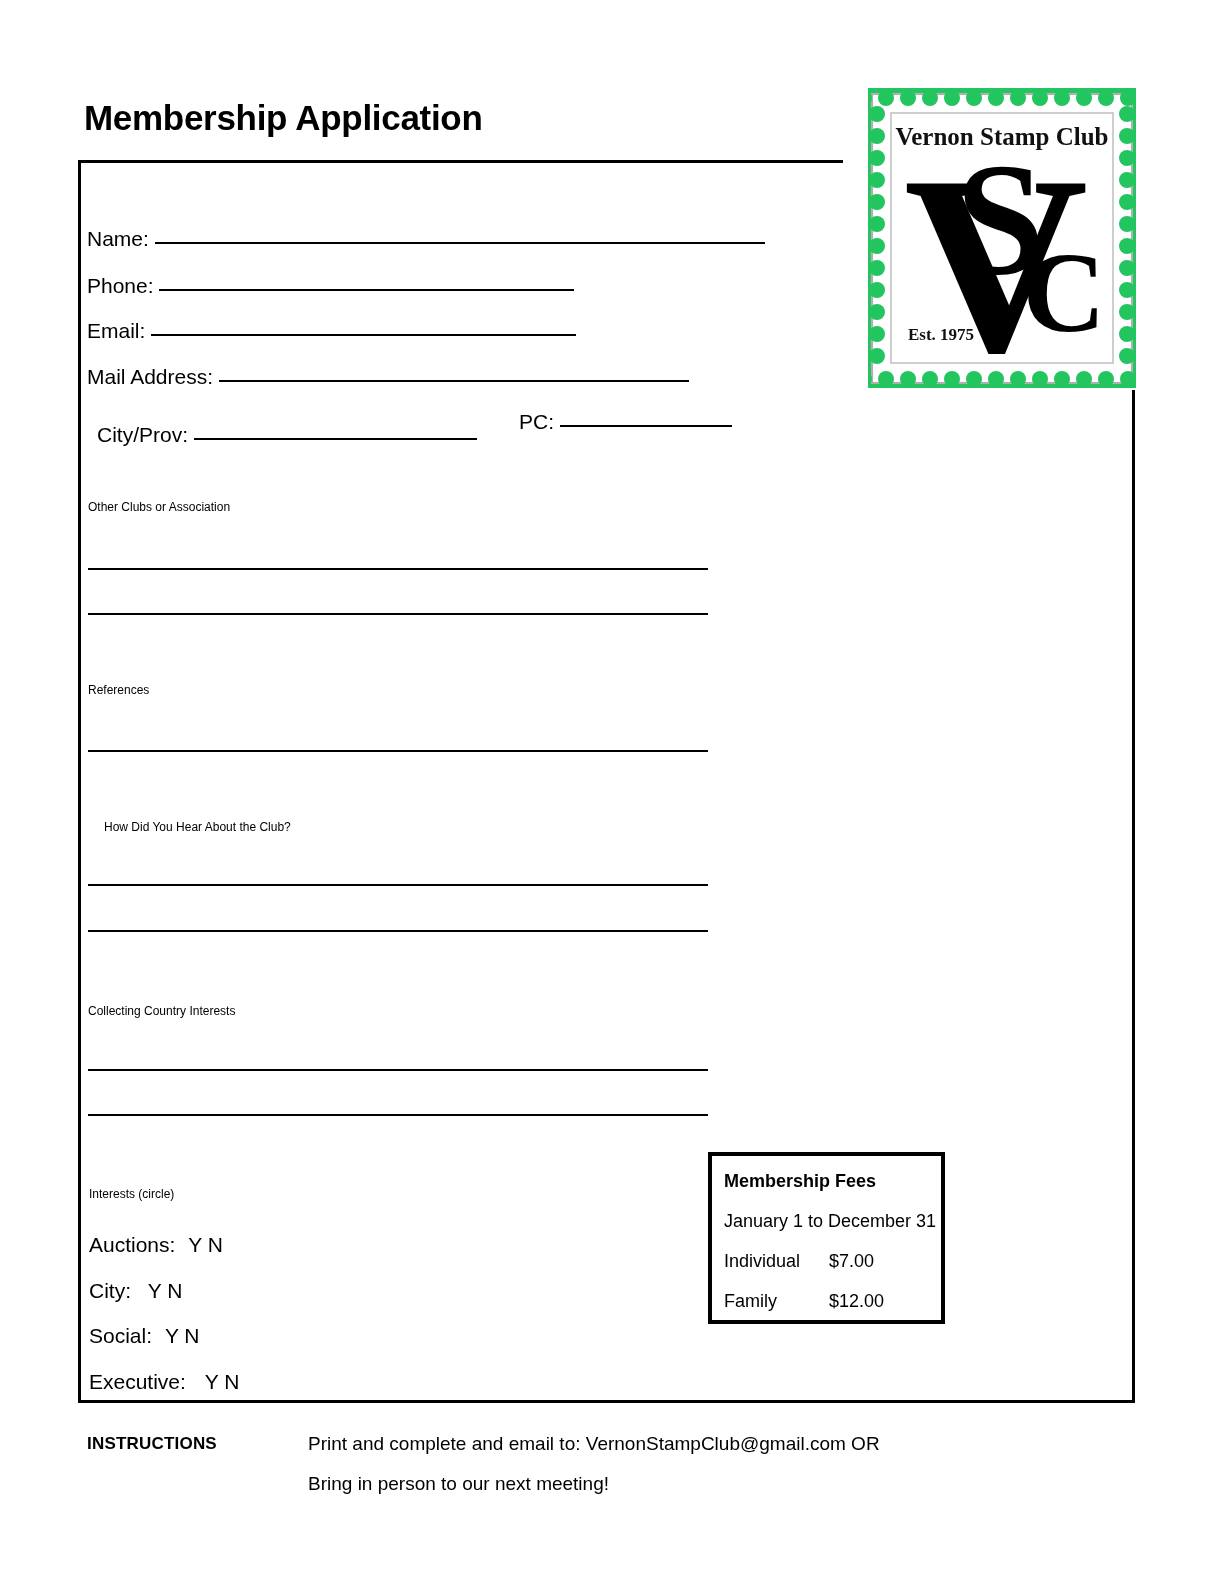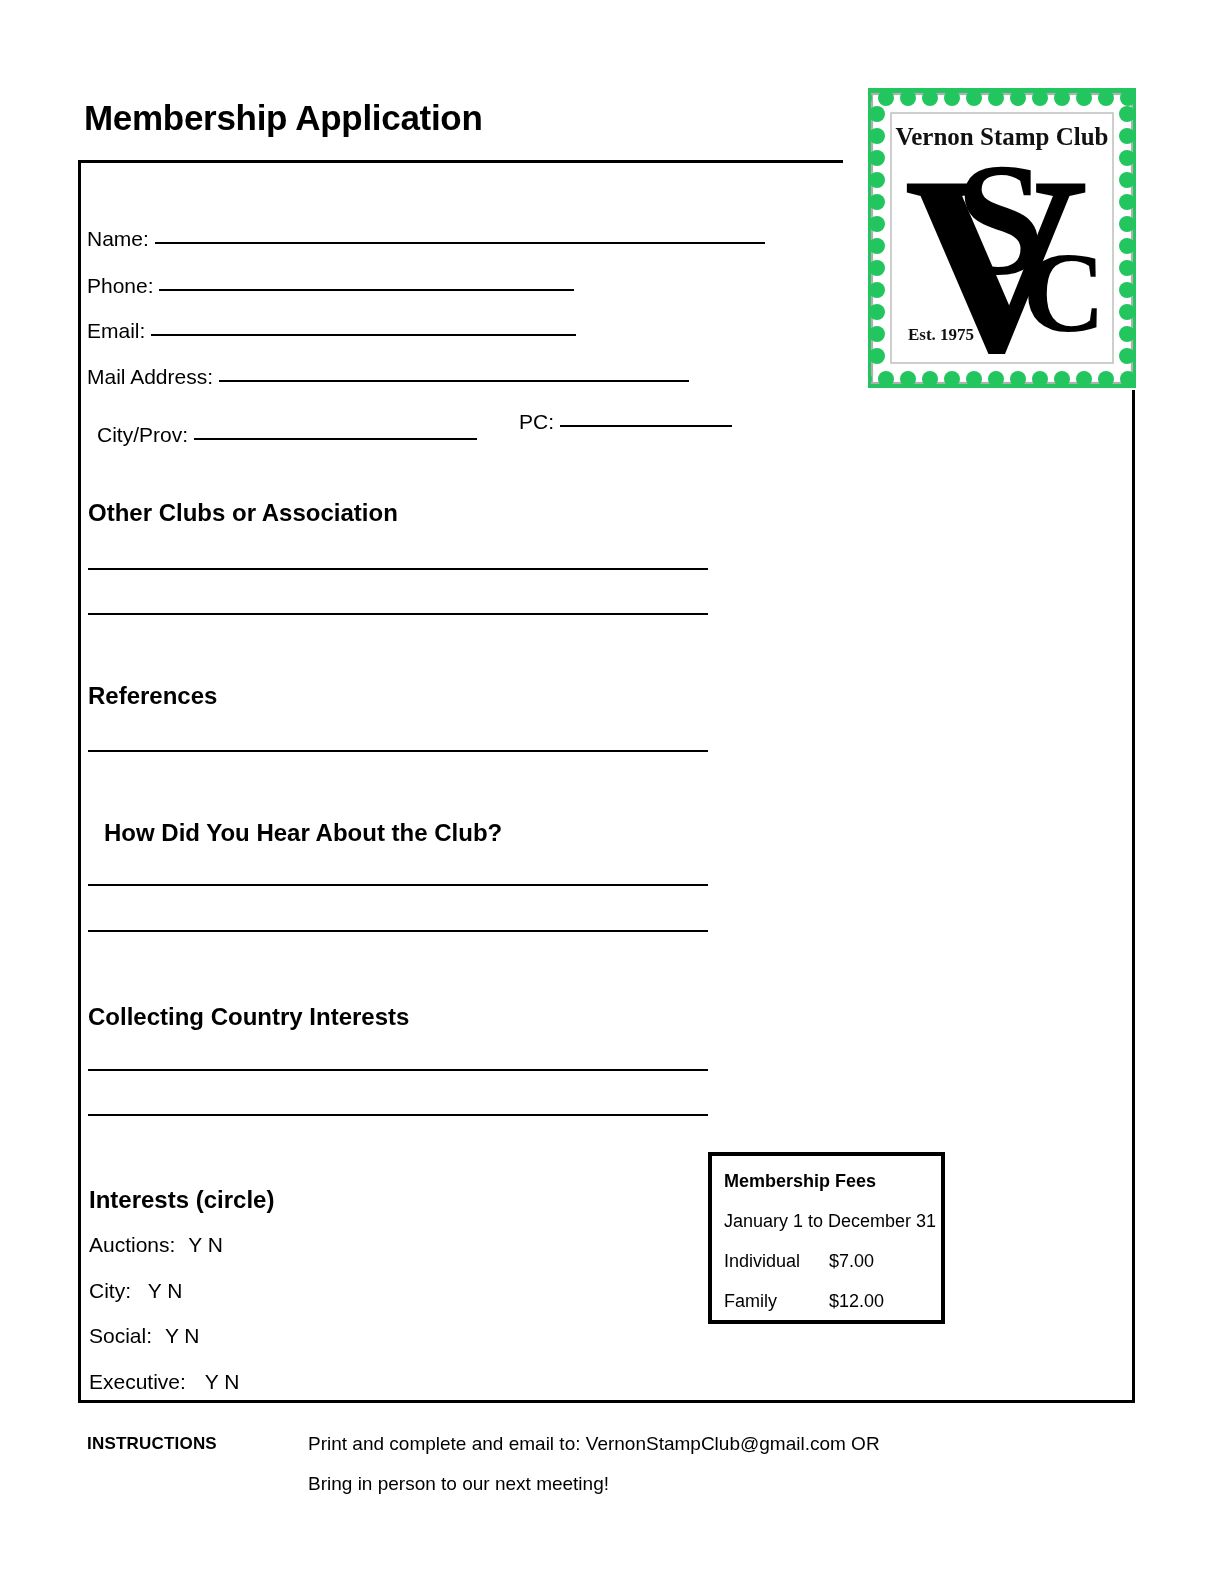--- a/index.html
+++ b/index.html
@@ -58,22 +58,22 @@
   .rule {
     display: inline-block;
     border-bottom: 2.5px solid #000000;
     vertical-align: 2px;
     height: 0;
   }
 
   
   .section-heading {
     position: absolute;
-    font-size: 24px;
-    font-weight: bold;
+    font-size: 12px;
+    font-weight: normal;
     white-space: nowrap;
     line-height: 1;
   }
   .write-line {
     position: absolute;
     border-bottom: 2.5px solid #000000;
     height: 0;
   }
 
   

